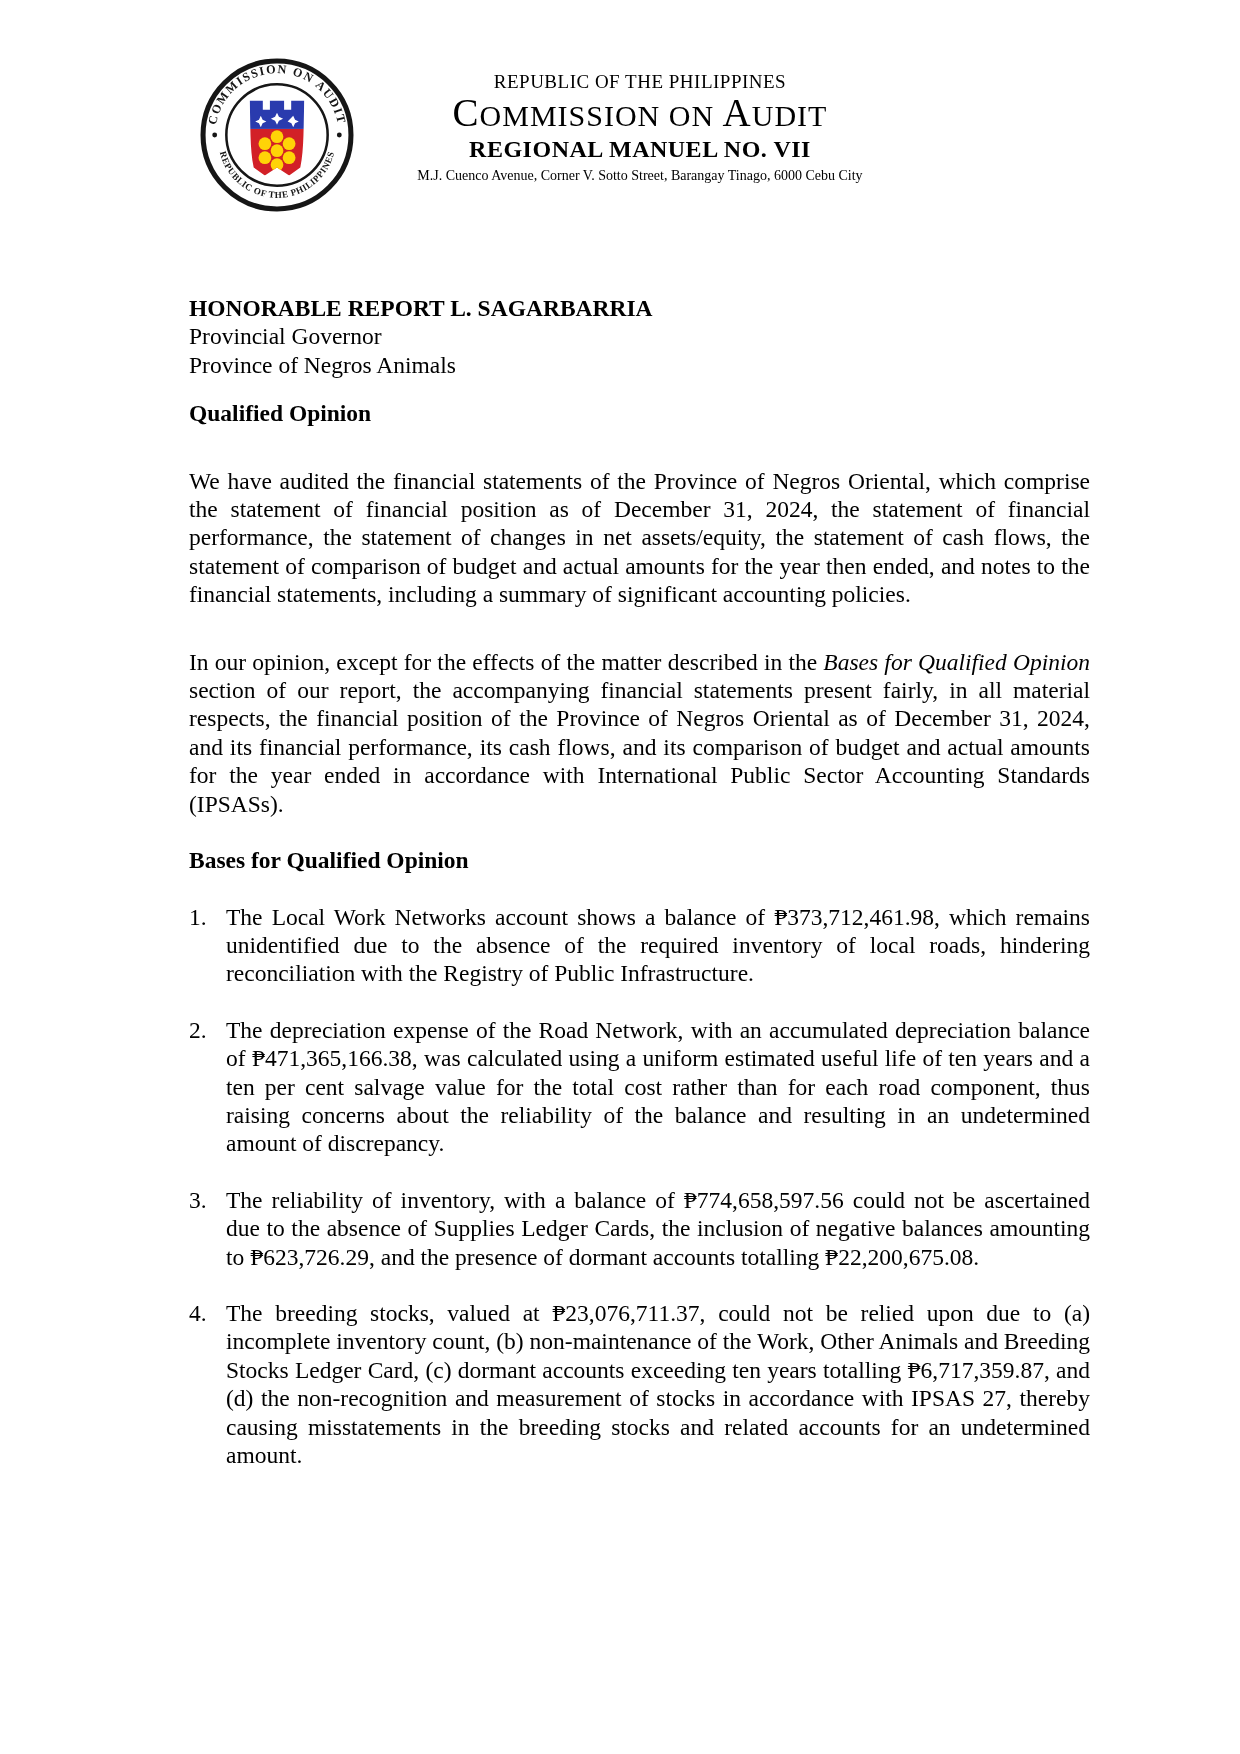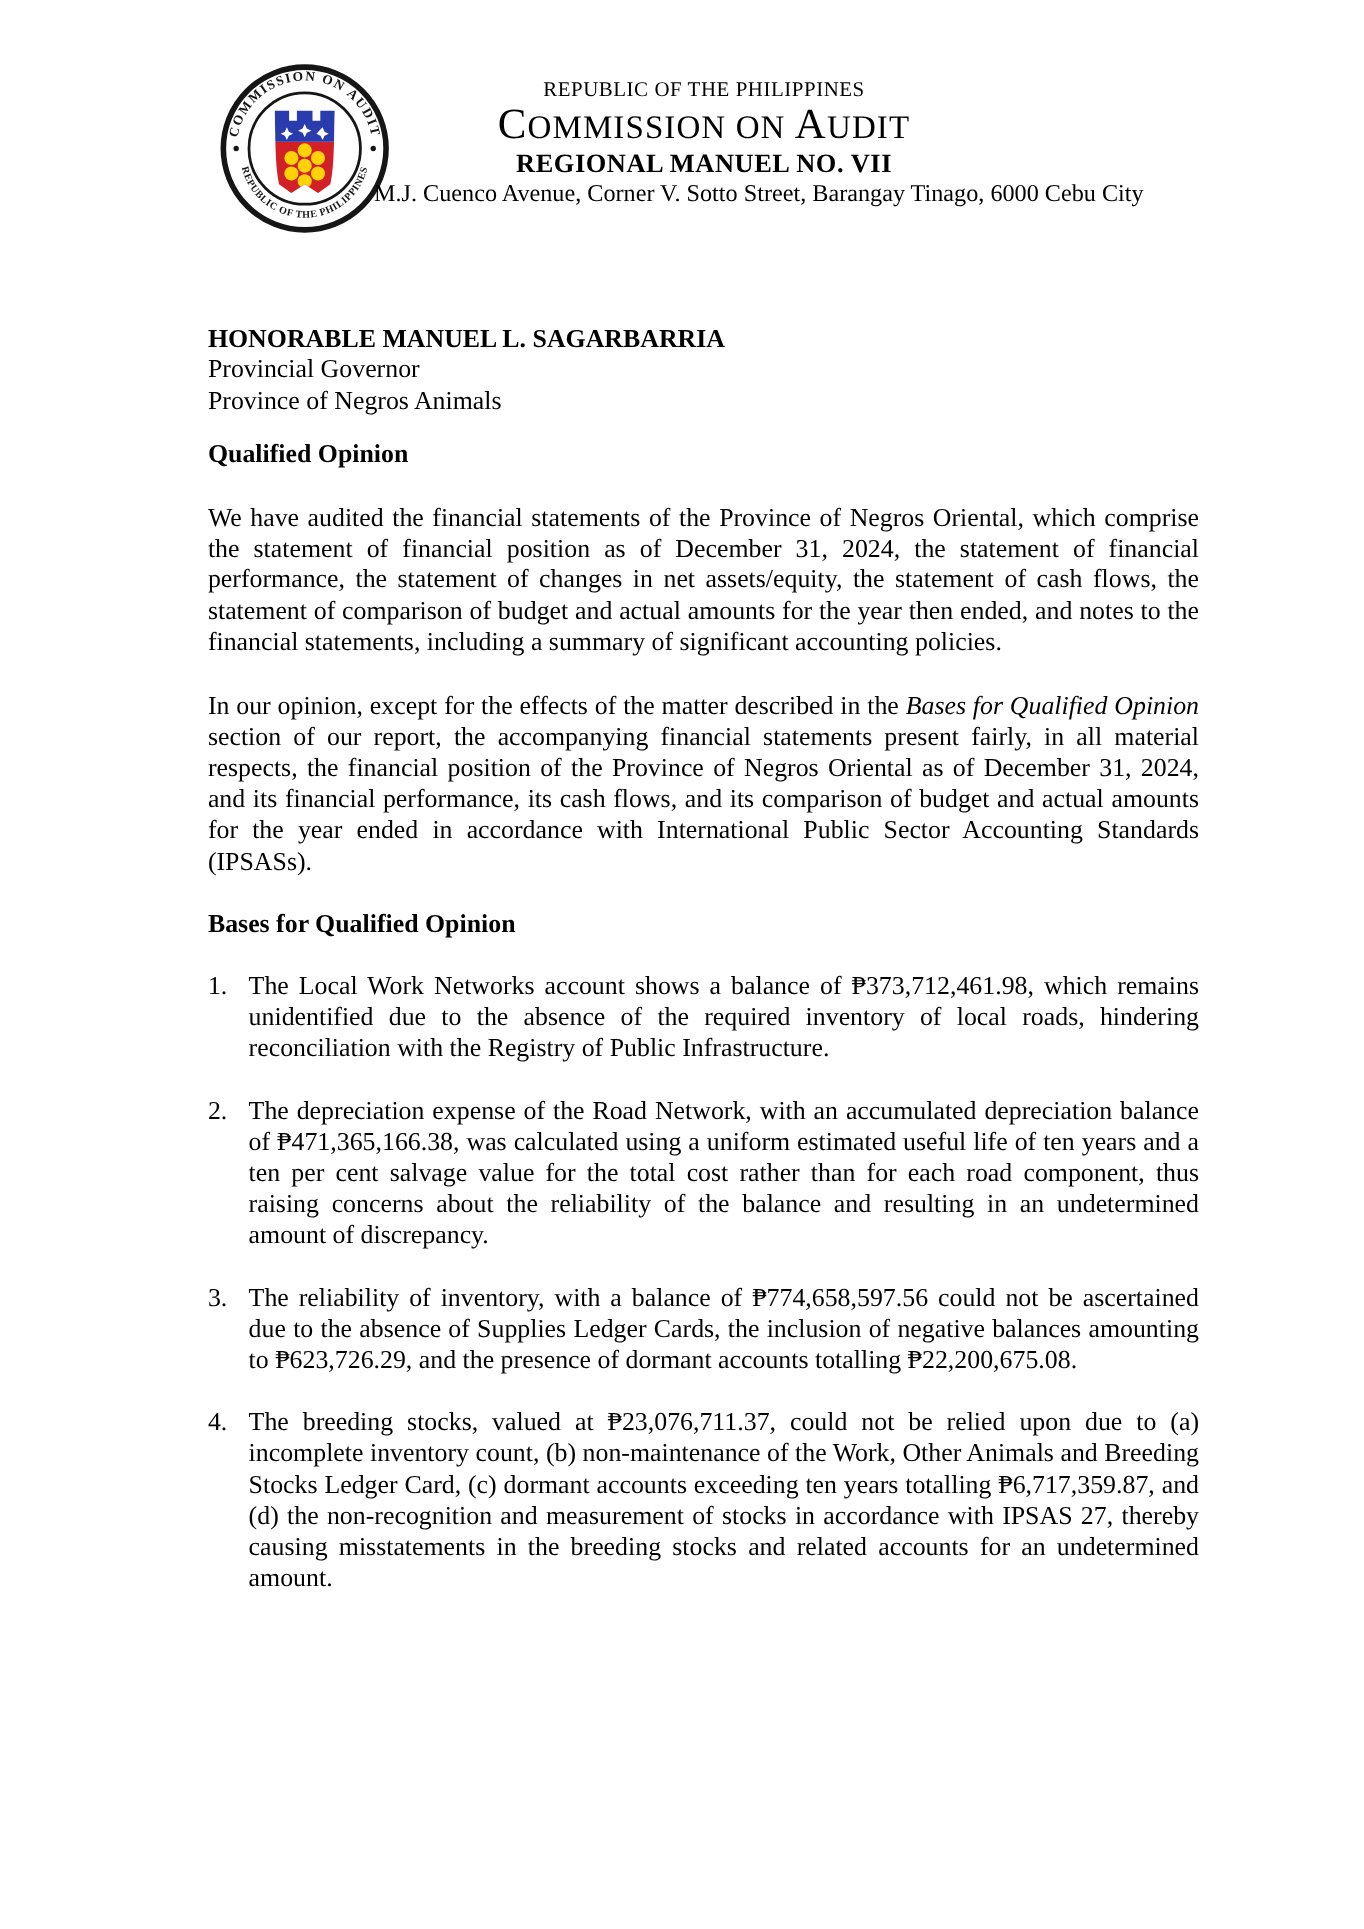--- a/index.html
+++ b/index.html
@@ -17,29 +17,29 @@
   .letterhead { position:relative; height:212px; }
   .seal { position:absolute; left:200px; top:58px; width:154px; height:154px; }
   .seal text { font-family:"Liberation Serif","DejaVu Serif",serif; font-weight:bold; fill:#161616; }
   .seal-ring-top { font-size:12px; letter-spacing:1.5px; }
   .seal-ring-bottom { font-size:9px; letter-spacing:0.5px; }
   .lh-text { position:absolute; left:340px; top:70px; width:600px; text-align:center; }
   .lh-country { font-size:19px; line-height:24px; letter-spacing:0.5px; }
   .lh-agency { font-size:30px; line-height:38px; letter-spacing:1px; white-space:nowrap; }
   .lh-agency .lead-cap { font-size:39px; }
   .lh-office { font-size:24px; line-height:28px; font-weight:bold; letter-spacing:0.5px; }
-  .lh-address { font-size:22px; line-height:26px; white-space:nowrap; }
+  .lh-address { font-size:14px; line-height:26px; white-space:nowrap; }
   
   .content { padding:0 150px 0 189px; }
   .doc-title { font-weight:bold; margin:43px 0 0 0; }
   .addressee { margin-top:82px; }
   .addressee-name { font-weight:bold; }
   .section-heading { font-weight:bold; margin-top:20px; }
   .section-heading.second { margin-top:28px; }
-  .body-par { margin:29px 0 0 0; text-align:justify; }
+  .body-par { margin:39px 0 0 0; text-align:justify; }
   .body-par em { font-style:italic; }
   .item { display:flex; margin-top:28px; }
   .item-num { width:37px; flex:none; }
   .item-text { flex:1; text-align:justify; }
 </style>
 </head>
 <body>
 
 <div class="page">
 
@@ -90,21 +90,21 @@
       <div class="lh-agency"><span class="lead-cap">C</span>OMMISSION ON <span class="lead-cap">A</span>UDIT</div>
       <div class="lh-office">REGIONAL MANUEL NO. VII</div>
       <div class="lh-address">M.J. Cuenco Avenue, Corner V. Sotto Street, Barangay Tinago, 6000 Cebu City</div>
     </div>
   </header>
 
   <main class="content">
 
 
     <div class="addressee">
-      <div class="addressee-name">HONORABLE MANUEL L. SAGARBARRIA</div>
+      <div class="addressee-name">HONORABLE REPORT L. SAGARBARRIA</div>
       <div>Provincial Governor</div>
       <div>Province of Negros Animals</div>
     </div>
 
     <div class="section-heading">Qualified Opinion</div>
 
     <p class="body-par"><span>We have audited the financial statements of the Province of Negros Oriental, which comprise the statement of financial position as of December 31, 2024, the statement of financial performance, the statement of changes in net assets/equity, the statement of cash flows, the statement of comparison of budget and actual amounts for the year then ended, and notes to the financial statements, including a summary of significant accounting policies.</span></p>
     <p class="body-par"><span>In our opinion, except for the effects of the matter described in the </span><em>Bases for Qualified Opinion</em><span> section of our report, the accompanying financial statements present fairly, in all material respects, the financial position of the Province of Negros Oriental as of December 31, 2024, and its financial performance, its cash flows, and its comparison of budget and actual amounts for the year ended in accordance with International Public Sector Accounting Standards (IPSASs).</span></p>
 
     <div class="section-heading second">Bases for Qualified Opinion</div>

